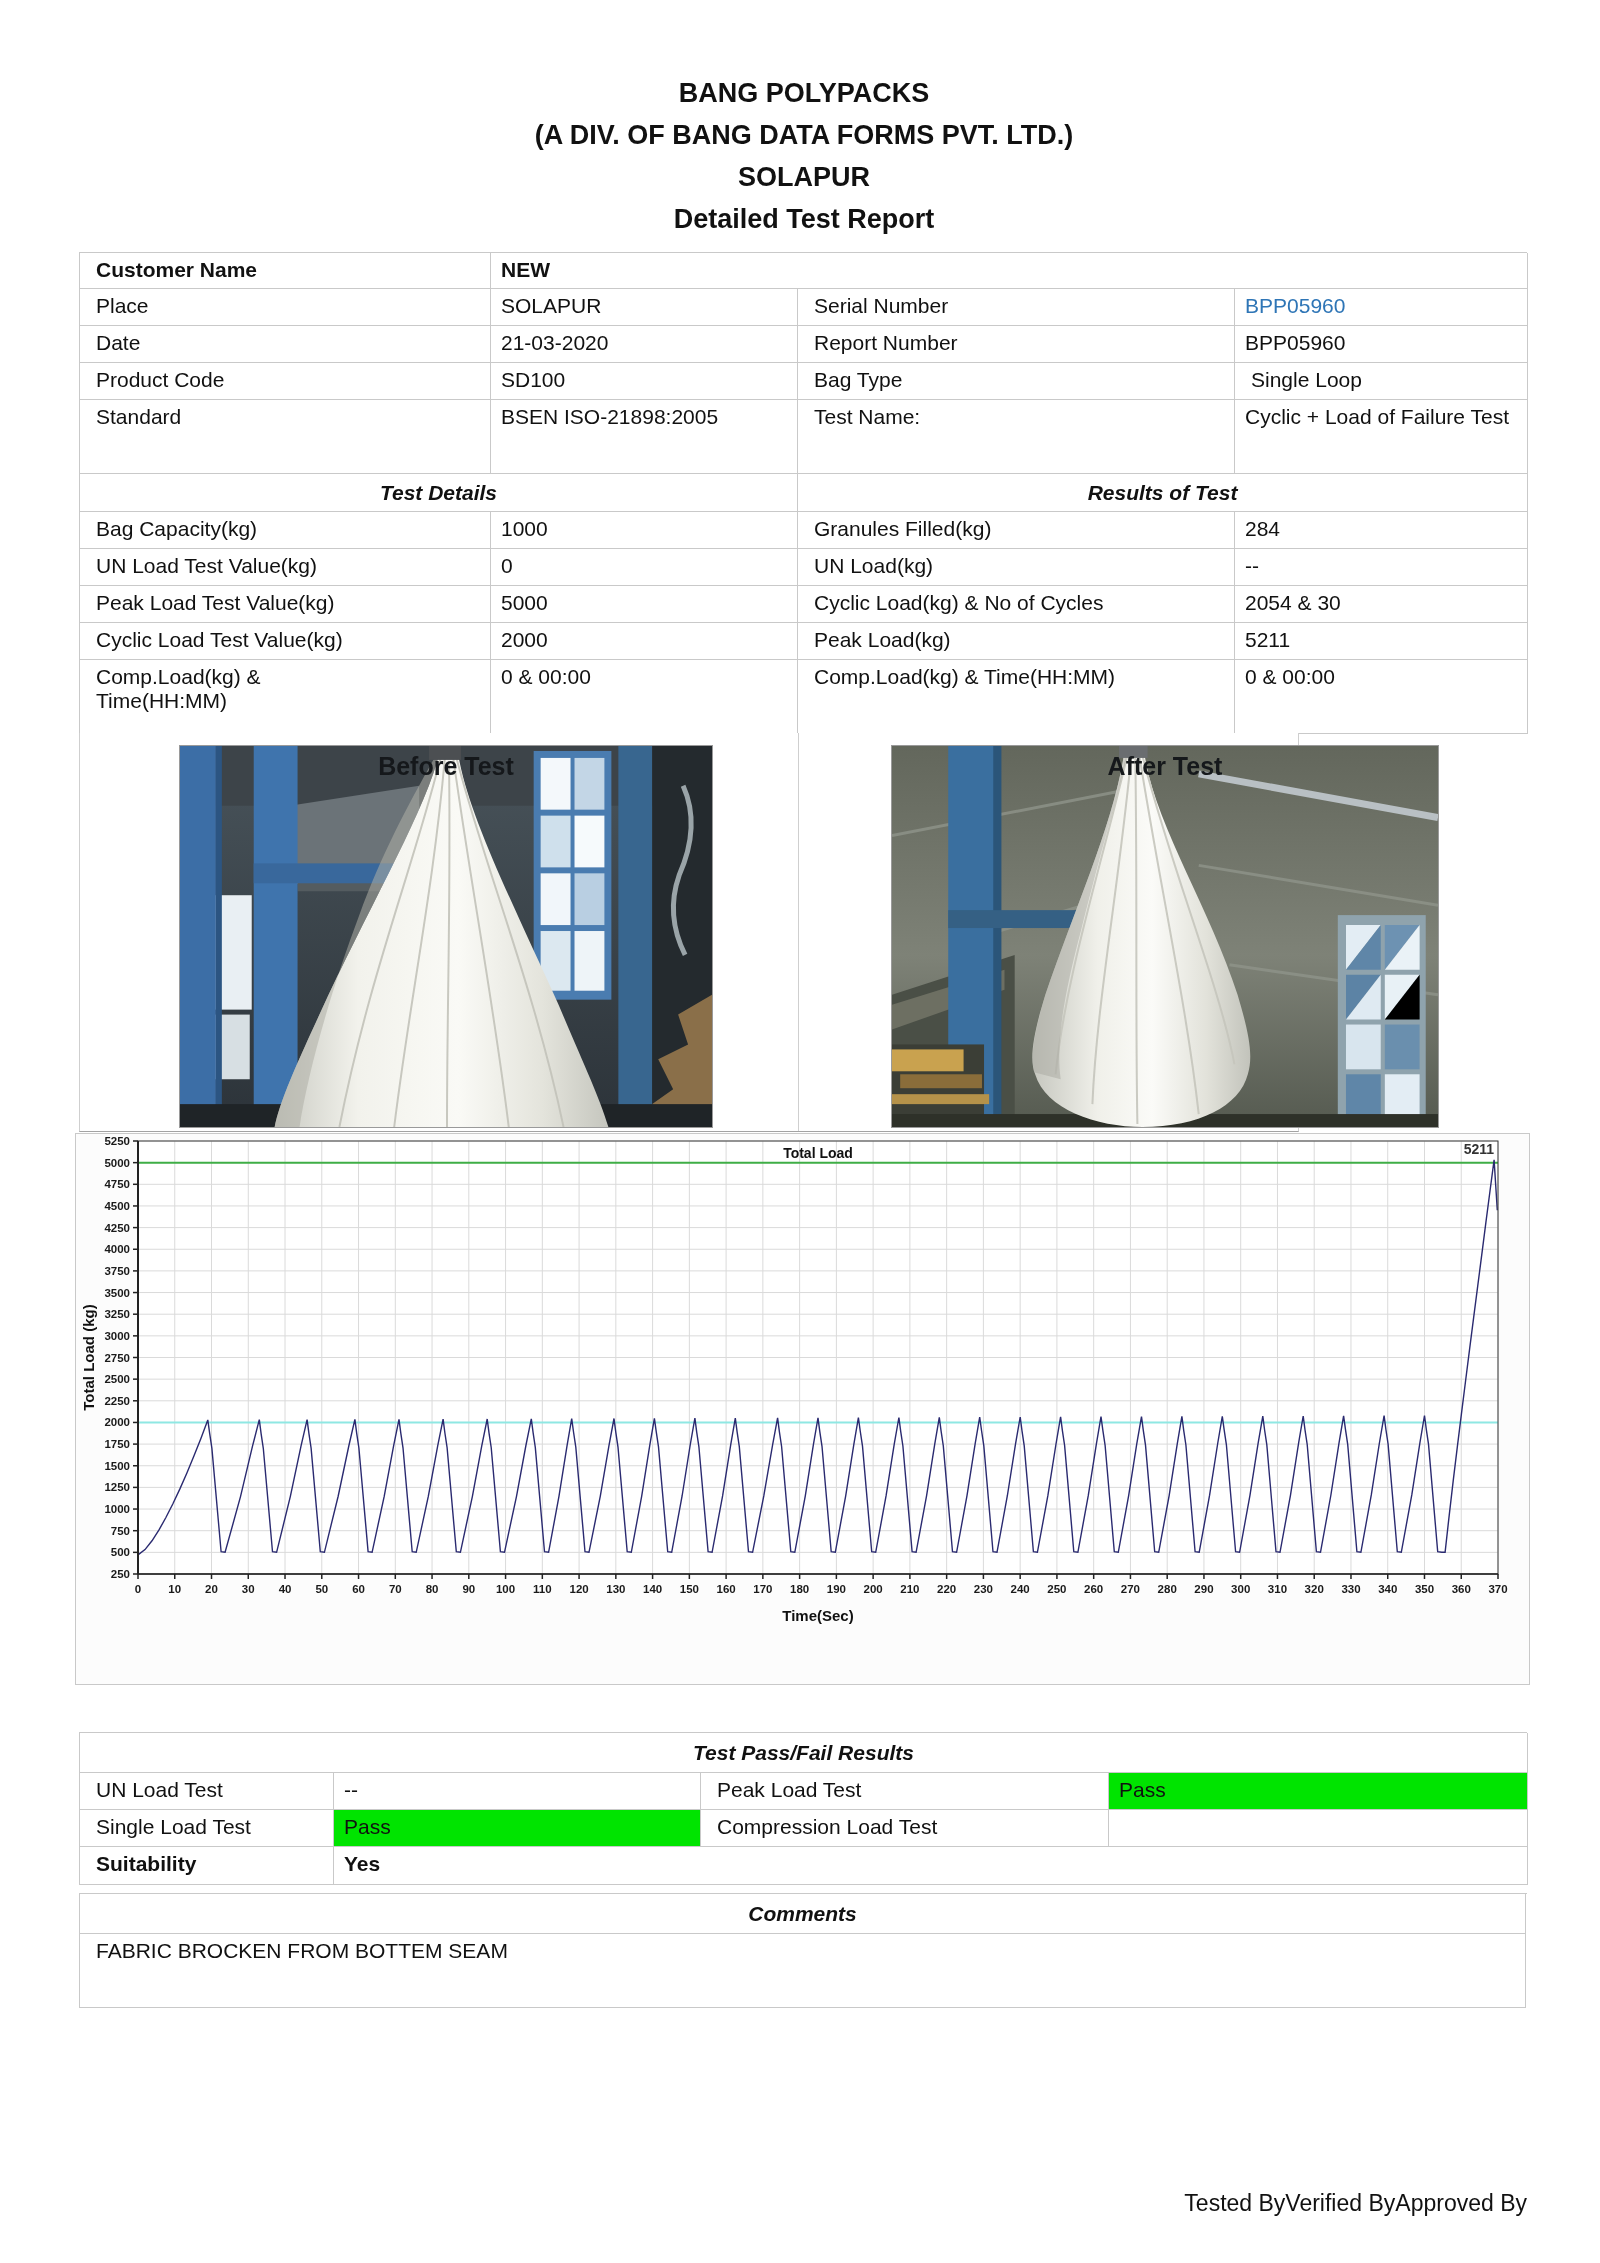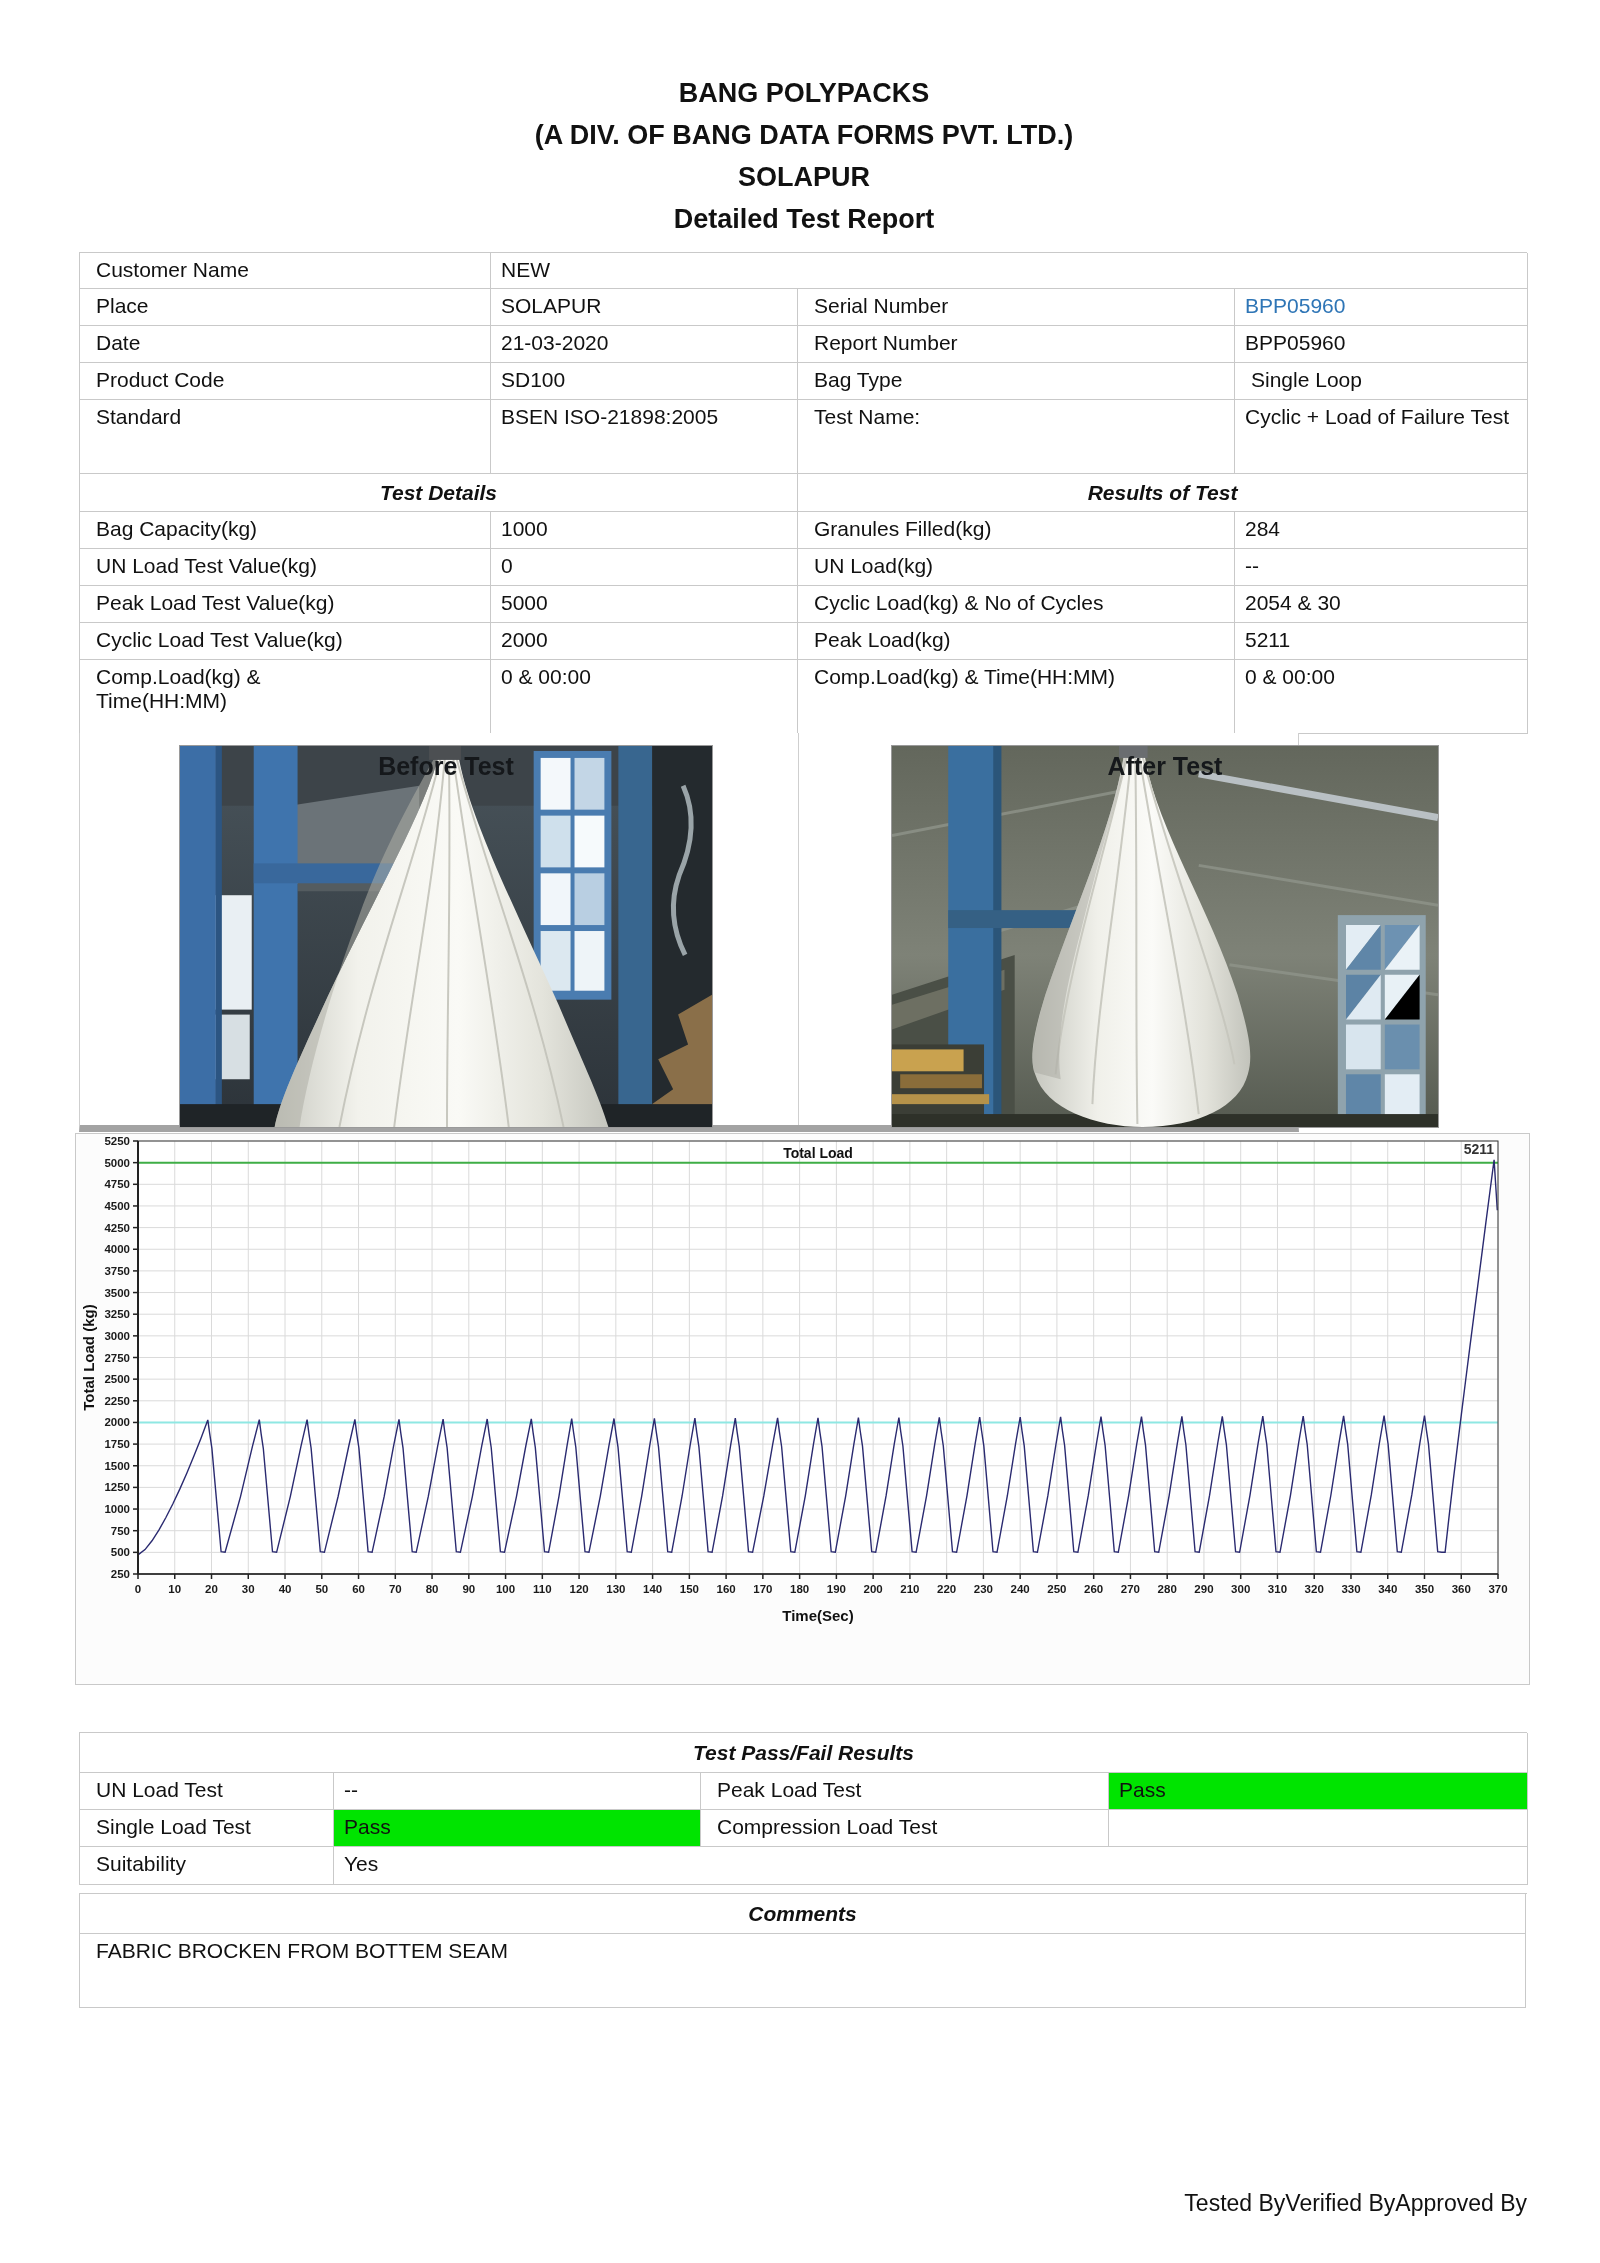--- a/index.html
+++ b/index.html
@@ -11,33 +11,33 @@
   
   .gridtbl{position:absolute;left:79px;width:1448px;display:grid;
            border-top:1px solid #c9c9c9;border-left:1px solid #c9c9c9;
            box-sizing:border-box;font-size:21px;}
   .gridtbl .cell{border-right:1px solid #c9c9c9;border-bottom:1px solid #c9c9c9;
            padding:5px 10px 4px 10px;display:flex;align-items:flex-start;box-sizing:border-box;
            white-space:nowrap;overflow:visible;}
   .gridtbl .lab{padding-left:16px;}
   .gridtbl .wrap{white-space:normal;}
   .gridtbl .preline{white-space:pre-line;}
-  .gridtbl .b{font-weight:normal;text-align:right;}
+  .gridtbl .b{font-weight:bold;text-align:right;}
   .gridtbl .span3{grid-column:span 3;}
   .gridtbl .span2{grid-column:span 2;}
   .gridtbl .span4{grid-column:span 4;}
   .gridtbl .center{justify-content:center;font-weight:bold;align-items:center;font-style:italic;}
   .blue{color:#2E75B6;}
   .green{background:#00E400;}
   
   #mainTable{top:252px;grid-template-columns:411px 307px 437px 293px;
              grid-template-rows:36px 37px 37px 37px 74px 38px 37px 37px 37px 37px 74px;}
   
   .photo-row{position:absolute;top:733px;left:79px;width:1220px;height:399px;
-             border-left:1px solid #cfcfcf;border-right:1px solid #cfcfcf;border-bottom:7px solid #a3a3a3;
+             border-left:1px solid #cfcfcf;border-right:1px solid #cfcfcf;border-bottom:1px solid #a3a3a3;
              box-sizing:border-box;background:#fff;}
   .photo-divider{position:absolute;left:718px;top:0;width:1px;height:100%;background:#cfcfcf;}
   .photo{position:absolute;top:12px;height:383px;border:1px solid #9a9a9a;box-sizing:border-box;overflow:hidden;}
   .photo svg{display:block;width:100%;height:100%;}
   .photo-label{position:absolute;left:0;right:0;top:6px;text-align:center;
                font-size:25px;font-weight:bold;color:#15181b;}
   
   .chart-block{position:absolute;top:1133px;left:75px;width:1455px;height:552px;
                background:#fcfcfc;border:1px solid #c9c9c9;box-sizing:border-box;}
   

